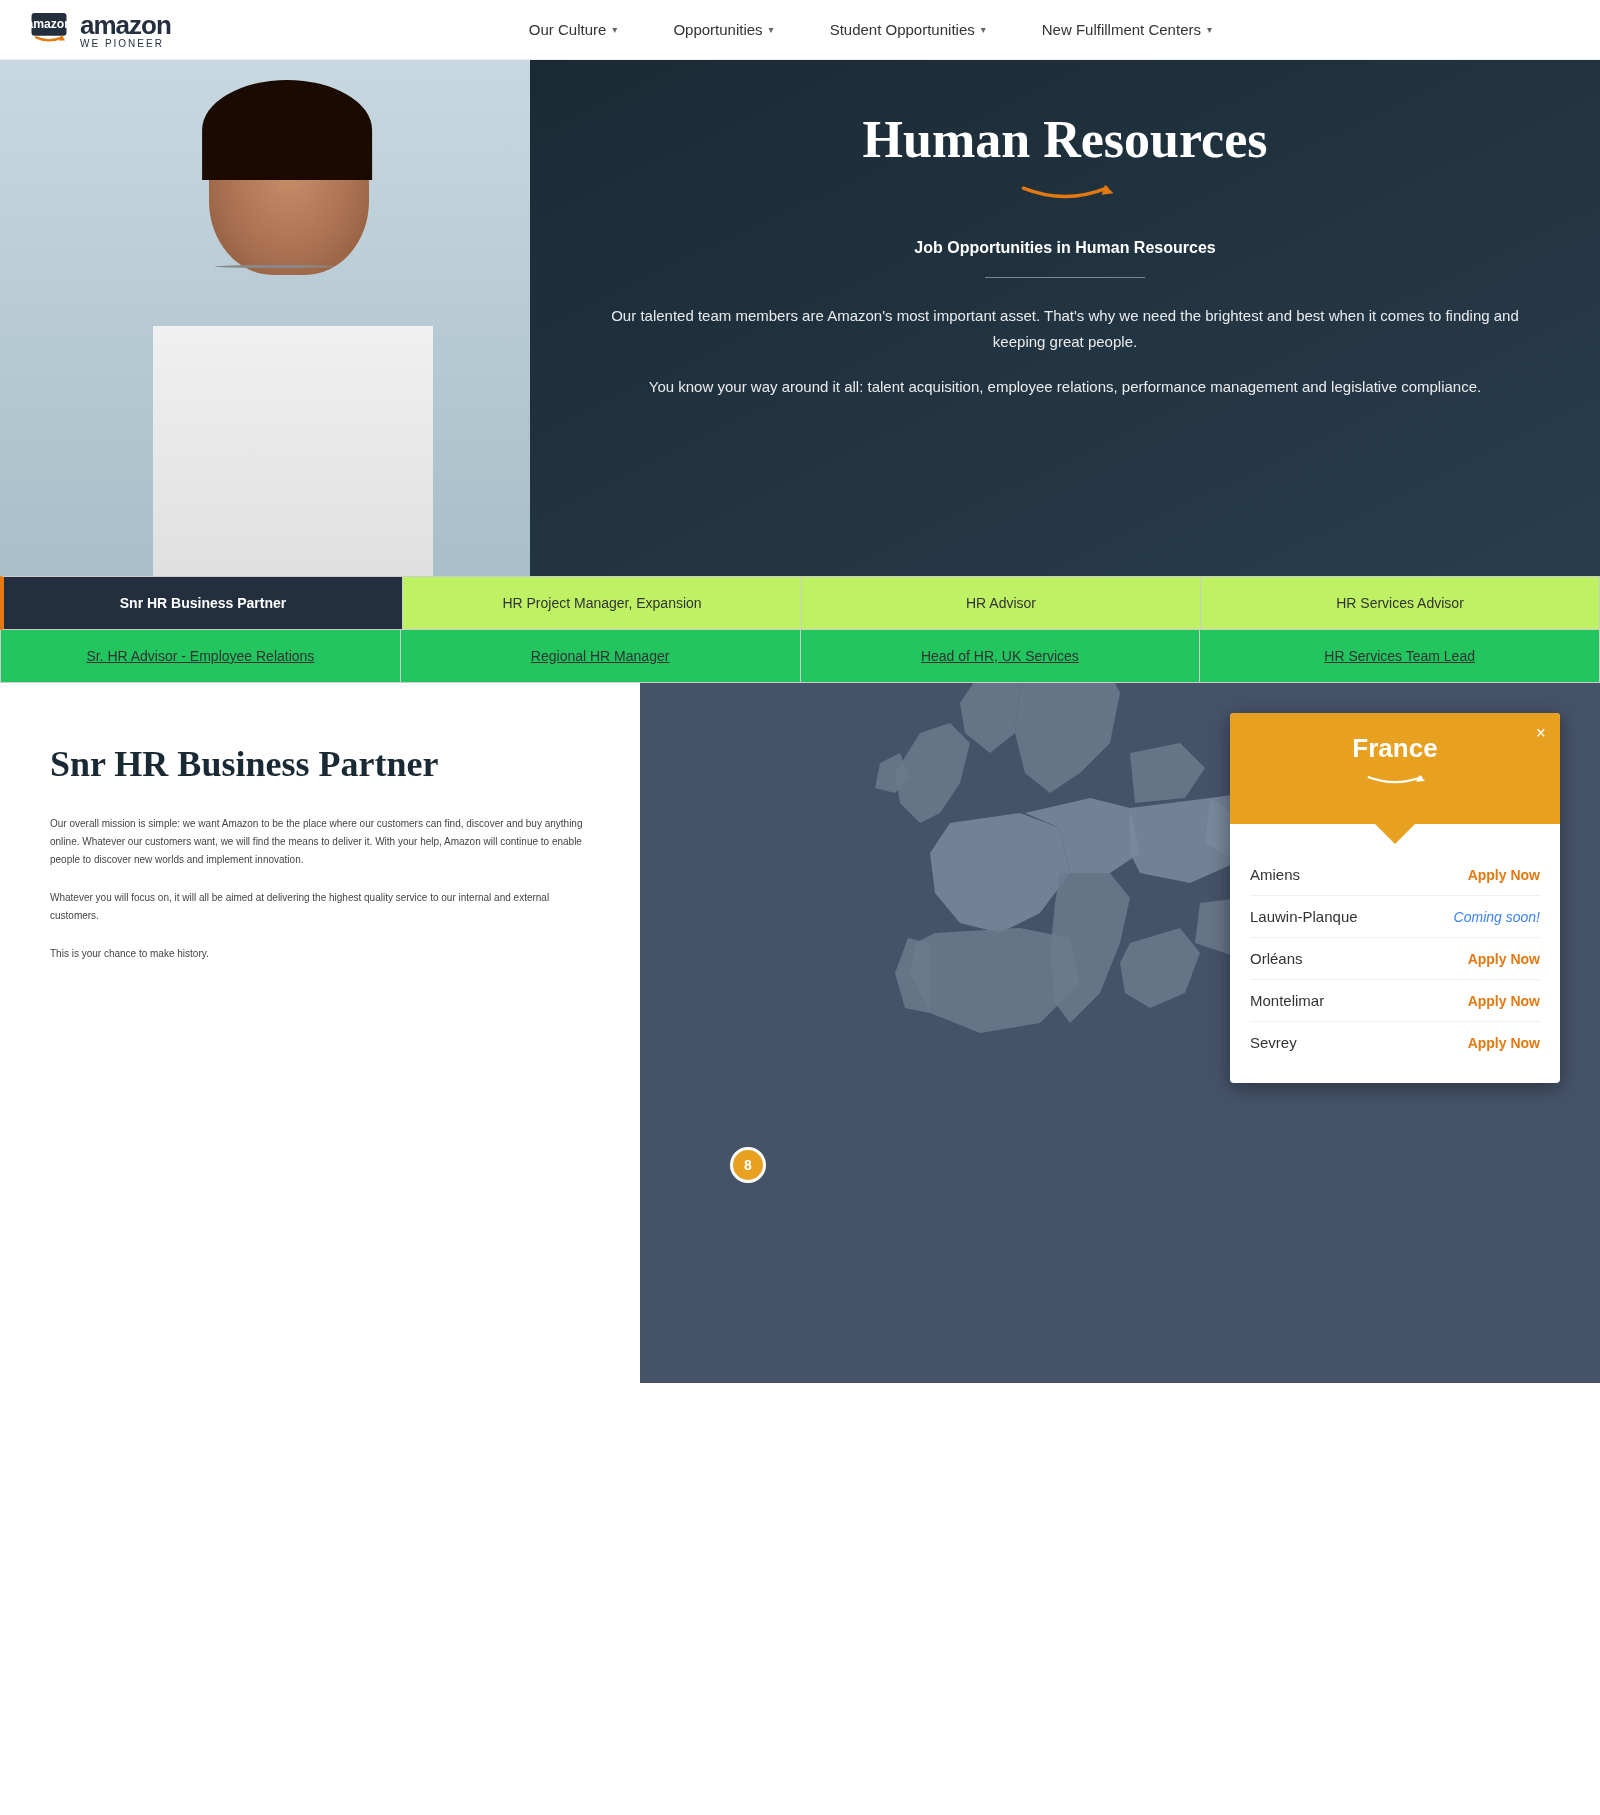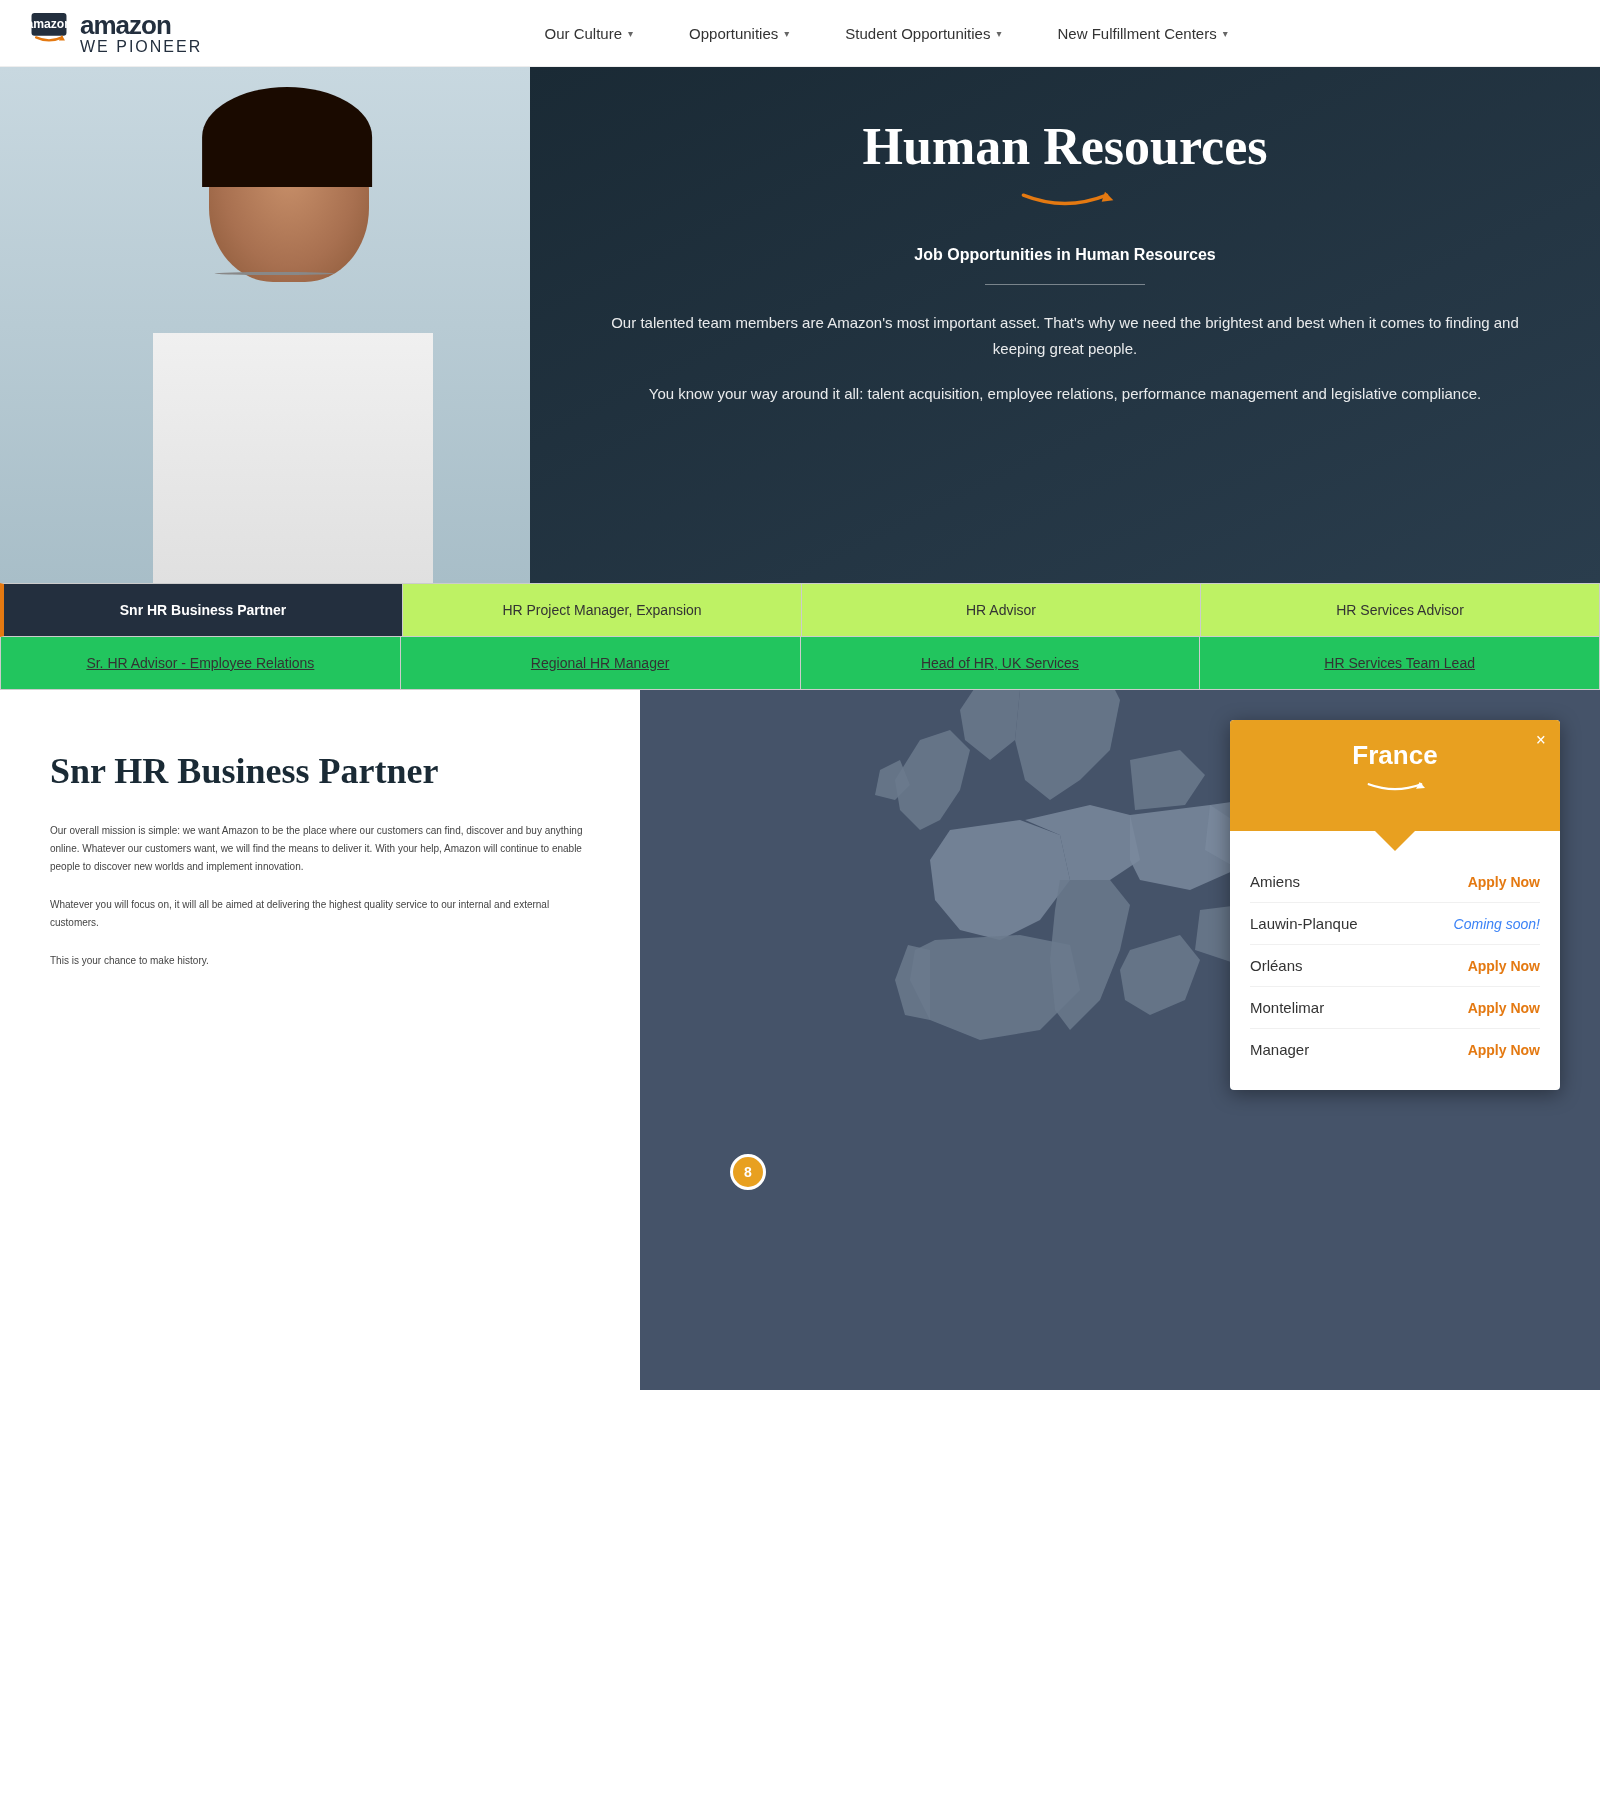--- a/index.html
+++ b/index.html
@@ -263,21 +263,21 @@
 
     
     .amazon-logo-wrap {
       display: flex; flex-direction: column; align-items: flex-start;
     }
     .amazon-text {
       font-size: 26px; font-weight: bold; color: #232f3e;
       font-family: Arial Black, Arial, sans-serif; letter-spacing: -1px;
     }
     .we-pioneer {
-      font-size: 16px; color: #232f3e; letter-spacing: 2px;
+      font-size: 10px; color: #232f3e; letter-spacing: 2px;
       font-family: Arial, sans-serif; text-transform: uppercase;
       margin-top: -3px;
     }
   </style>
 </head>
 <body>
 
 <nav>
   <div class="amazon-logo-wrap">
     <div style="display:flex;align-items:flex-start;gap:12px;">
@@ -429,21 +429,21 @@
           </div>
           <div class="france-location-row">
             <span class="france-location-name">Orléans</span>
             <a class="france-apply">Apply Now</a>
           </div>
           <div class="france-location-row">
             <span class="france-location-name">Montelimar</span>
             <a class="france-apply">Apply Now</a>
           </div>
           <div class="france-location-row">
-            <span class="france-location-name">Manager</span>
+            <span class="france-location-name">Sevrey</span>
             <a class="france-apply">Apply Now</a>
           </div>
         </div>
       </div>
 
       <div class="map-cluster" style="bottom:200px;left:90px;">8</div>
     </div>
   </div>
 </div>
 

